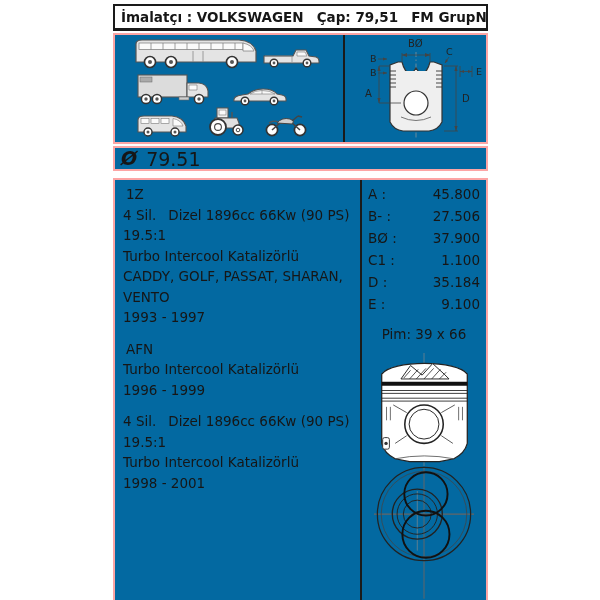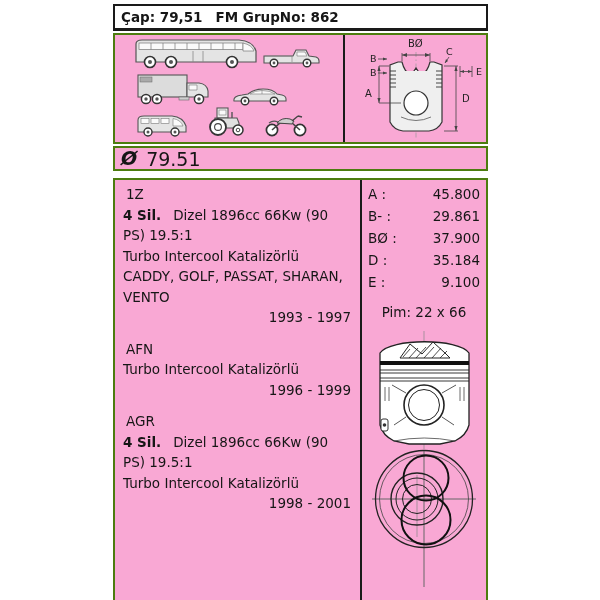--- a/index.html
+++ b/index.html
@@ -2,21 +2,21 @@
 <html><head>
 <meta charset="utf-8">
 <style>
   html,body{margin:0;padding:0}
   body{
     width:600px;height:600px;position:relative;overflow:hidden;
     background:#ffffff;color:#161616;
     font-family:"DejaVu Sans","Liberation Sans",sans-serif;
   }
   .abs{position:absolute;box-sizing:border-box}
-  .frame{border:2px solid #4d7c0f;background:#f9a8d4}
+  .frame{border:2px solid #fca5a5;background:#0369a1}
 
   
   .header-box{
     left:113px;top:4px;width:375px;height:27px;
     border:2px solid #1a1a1a;border-bottom-width:3px;
     display:flex;align-items:center;padding:0 6px;
     font-size:13.5px;font-weight:bold;white-space:nowrap;overflow:hidden;
   }
   .header-box .seg{margin-right:13px}
 
@@ -34,36 +34,37 @@
   .dia-symbol{font-size:19px;font-weight:bold;font-style:italic;line-height:1;margin-right:9px}
   .dia-value{font-size:19px}
 
   
   .main-box{left:113px;top:178px;width:375px;height:427px;display:flex}
   .engines-col{width:229px;border-right:2px solid #1a1a1a;padding:4px 8px 0 8px;font-size:13.5px;line-height:20.5px}
   .dims-col{flex:1;padding:3px 6px 0 6px;font-size:13.5px;display:flex;flex-direction:column}
 
   .engine{margin-bottom:11px}
   .engine .code{padding-left:3px}
-  .engine .cyl{font-weight:bold;margin-right:12px}
-  .engine .years{text-align:right;padding-right:1px}
+  .engine .cyl{font-weight:normal;margin-right:12px}
+  .engine .years{padding-right:1px}
 
   .dim-row{display:flex;justify-content:space-between;line-height:22px}
   .dim-row .lbl{white-space:pre}
   .pin-line{text-align:center;margin-top:9px;line-height:20px}
 
   .side-view{margin:9px auto 0 auto;display:block}
   .top-view{margin:0 auto;display:block}
 
   svg text{font-family:"DejaVu Sans","Liberation Sans",sans-serif;fill:#222}
 </style>
 </head>
 <body>
 
 <div class="abs header-box">
+  <span class="seg">İmalatçı : VOLKSWAGEN</span>
   <span class="seg">Çap: 79,51</span>
   <span class="seg">FM GrupNo: 862</span>
 </div>
 
 <div class="abs top-box frame">
 
   <div class="vehicles-cell">
 
     <svg class="veh" style="left:18px;top:2px" width="127" height="32" viewBox="0 0 127 32">
       <path d="M3,25 L3,7 Q3,3 9,3 L106,3 Q120,4 123,14 L123,25 Z" fill="#e4e4e4" stroke="#555" stroke-width="1.2"></path>
@@ -209,51 +210,54 @@
       <div class="years">1993 - 1997</div>
     </div>
 
     <div class="engine">
       <div class="code">AFN</div>
       <div>Turbo Intercool Katalizörlü</div>
       <div class="years">1996 - 1999</div>
     </div>
 
     <div class="engine">
-      <div class="code">AGR</div>
       <div><span class="cyl">4 Sil.</span><span>Dizel 1896cc 66Kw (90 PS) 19.5:1</span></div>
       <div>Turbo Intercool Katalizörlü</div>
       <div class="years">1998 - 2001</div>
     </div>
   </div>
 
   <div class="dims-col">
 
     <div class="dim-row">
       <span class="lbl">A :</span>
       <span class="val">45.800</span>
     </div>
     <div class="dim-row">
       <span class="lbl">B- :</span>
-      <span class="val">29.861</span>
+      <span class="val">27.506</span>
     </div>
     <div class="dim-row">
       <span class="lbl">BØ :</span>
       <span class="val">37.900</span>
     </div>
     <div class="dim-row">
+      <span class="lbl">C1 :</span>
+      <span class="val">1.100</span>
+    </div>
+    <div class="dim-row">
       <span class="lbl">D :</span>
       <span class="val">35.184</span>
     </div>
     <div class="dim-row">
       <span class="lbl">E :</span>
       <span class="val">9.100</span>
     </div>
 
-    <div class="pin-line">Pim: 22 x 66</div>
+    <div class="pin-line">Pim: 39 x 66</div>
 
     <svg class="side-view" width="105" height="118" viewBox="0 0 105 118">
       <path d="M52,0 V118" stroke="#888" stroke-width="0.7"></path>
       <path d="M8,22 C18,7 87,7 97,22 L97,94 C95,102 89,107 83,110 L68,113 L37,113 L22,110 C16,107 10,102 8,94 Z" fill="#fff" stroke="#222" stroke-width="1.3"></path>
 
       <path d="M28,27 L38,13 L50,23 L61,11 L73,22 L78,27 Z" fill="#fff" stroke="#222" stroke-width="1"></path>
       <path d="M31,26 l7,-8 M37,27 l9,-10 M44,27 l10,-11 M52,27 l10,-11 M60,27 l9,-10 M68,27 l7,-7" stroke="#222" stroke-width="0.8"></path>
 
       <path d="M8,30 L97,30 L97,34 L8,34 Z" fill="#111"></path>
       <path d="M8,39 H97 M8,42 H97 M8,47 H97 M8,50 H97" stroke="#222" stroke-width="0.9"></path>

